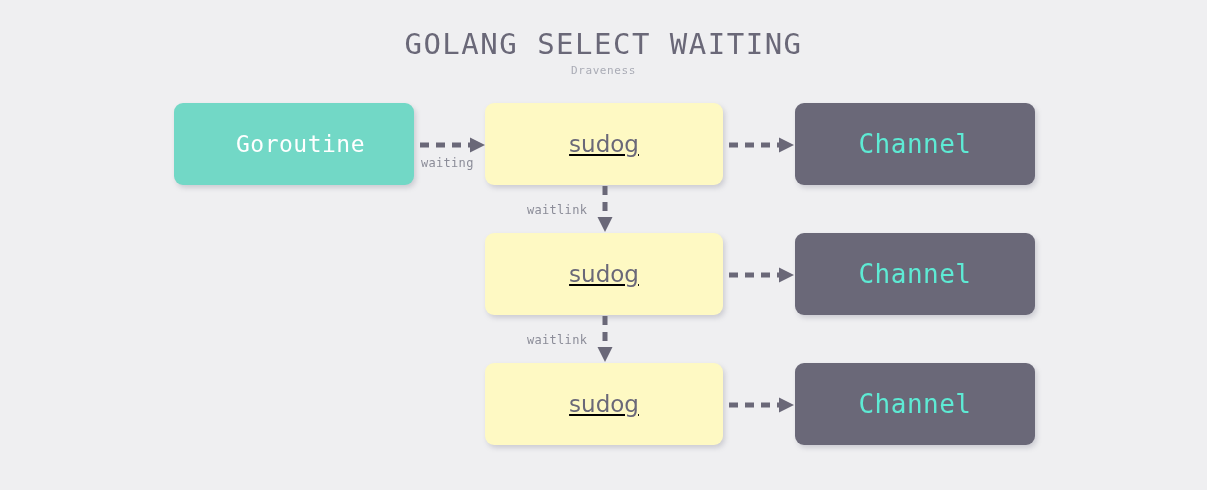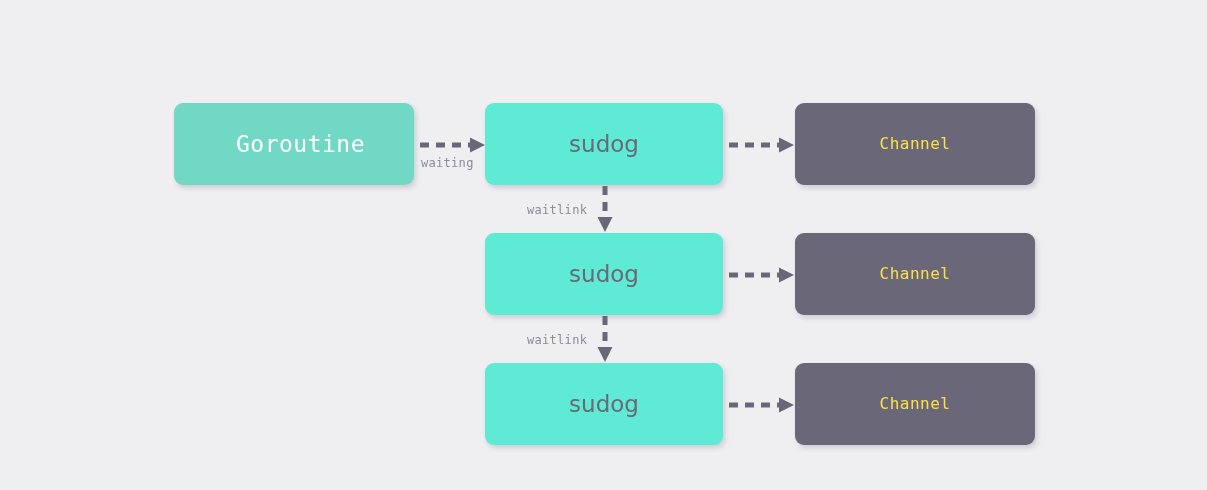--- a/index.html
+++ b/index.html
@@ -63,34 +63,35 @@
     background: #72D8C6;
     padding-left: 13px;
   }
   .node.goroutine .node-label {
     font-family: "DejaVu Sans Mono", monospace;
     font-size: 23px;
     color: #FFFFFF;
     letter-spacing: 0.5px;
   }
   .node.sudog {
-    background: #5eead4;
+    background: #fef9c3;
+    text-decoration: underline;
   }
   .node.sudog .node-label {
     font-family: "DejaVu Sans", sans-serif;
     font-size: 23px;
     color: #6A6878;
   }
   .node.channel {
     background: #6A6878;
   }
   .node.channel .node-label {
     font-family: "DejaVu Sans Mono", monospace;
-    font-size: 16px;
-    color: #fde047;
+    font-size: 26px;
+    color: #5eead4;
     letter-spacing: 0.5px;
   }
 
   
   .edge {
     position: absolute;
   }
   .edge svg {
     display: block;
     overflow: visible;
@@ -102,21 +103,23 @@
     color: #8B8C98;
     white-space: nowrap;
     letter-spacing: 0.3px;
   }
 </style>
 </head>
 <body>
 
 <div id="canvas">
 
+  <div id="title">GOLANG SELECT WAITING</div>
 
+  <div id="subtitle">Draveness</div>
 
   <div class="node goroutine" style="left:174px; top:103px; width:240px; height:82px;">
     <span class="node-label">Goroutine</span>
   </div>
 
   <div class="node sudog" style="left:485px; top:103px; width:238px; height:82px;">
     <span class="node-label">sudog</span>
   </div>
 
   <div class="node channel" style="left:795px; top:103px; width:240px; height:82px;">

